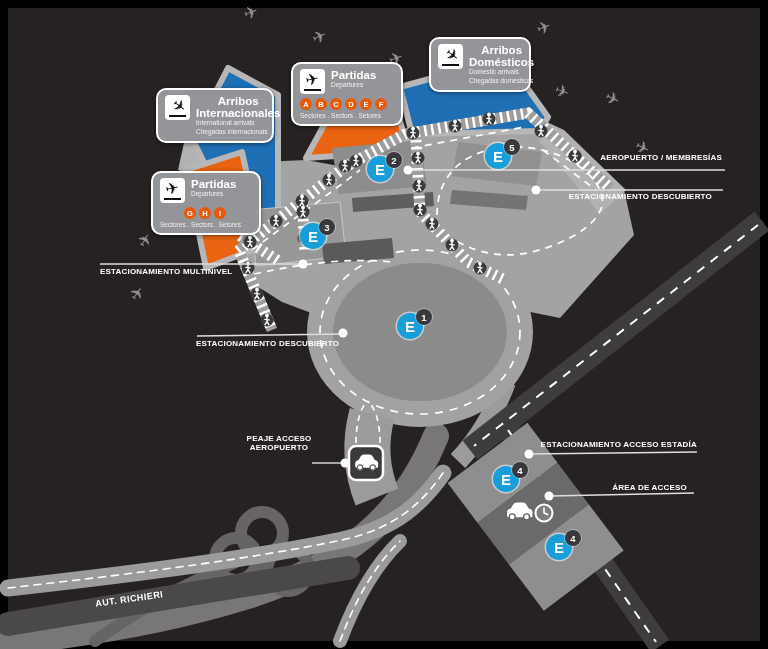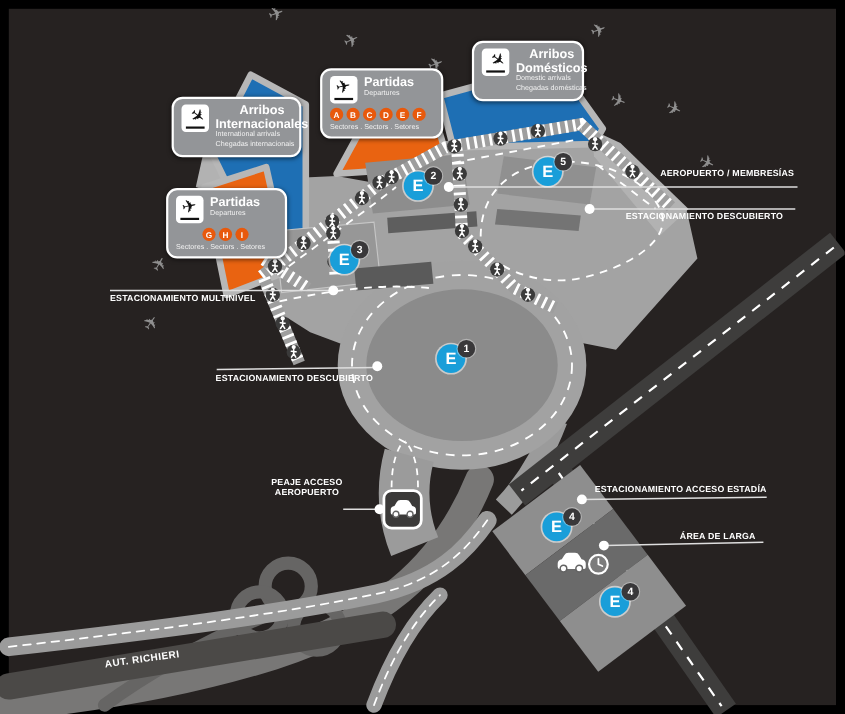--- a/index.html
+++ b/index.html
@@ -351,21 +351,21 @@
   <div class="sector-caption">Sectores . Sectors . Setores</div>
 </div>
 
 <div class="area-label" id="lbl-multinivel-membresias">AEROPUERTO / MEMBRESÍAS</div>
 <div class="area-label" id="lbl-descubierto-right">ESTACIONAMIENTO DESCUBIERTO</div>
 <div class="area-label" id="lbl-est-multinivel">ESTACIONAMIENTO MULTINIVEL</div>
 <div class="area-label" id="lbl-descubierto-left">ESTACIONAMIENTO DESCUBIERTO</div>
 <div class="area-label" id="lbl-peaje">PEAJE ACCESO
 AEROPUERTO</div>
 <div class="area-label" id="lbl-larga-estadia">ESTACIONAMIENTO ACCESO ESTADÍA</div>
-<div class="area-label" id="lbl-area-espera">ÁREA DE LARGA</div>
+<div class="area-label" id="lbl-area-espera">ÁREA DE ACCESO</div>
 <div class="area-label" id="lbl-aut-richieri">AUT. RICHIERI</div>
 
 <div id="markers-layer">
       <div class="e-marker" style="left: 410px; top: 326px;">
         <span class="e-letter">E</span>
         <span class="e-num">1</span>
       </div>
       <div class="e-marker" style="left: 380px; top: 169px;">
         <span class="e-letter">E</span>
         <span class="e-num">2</span>

